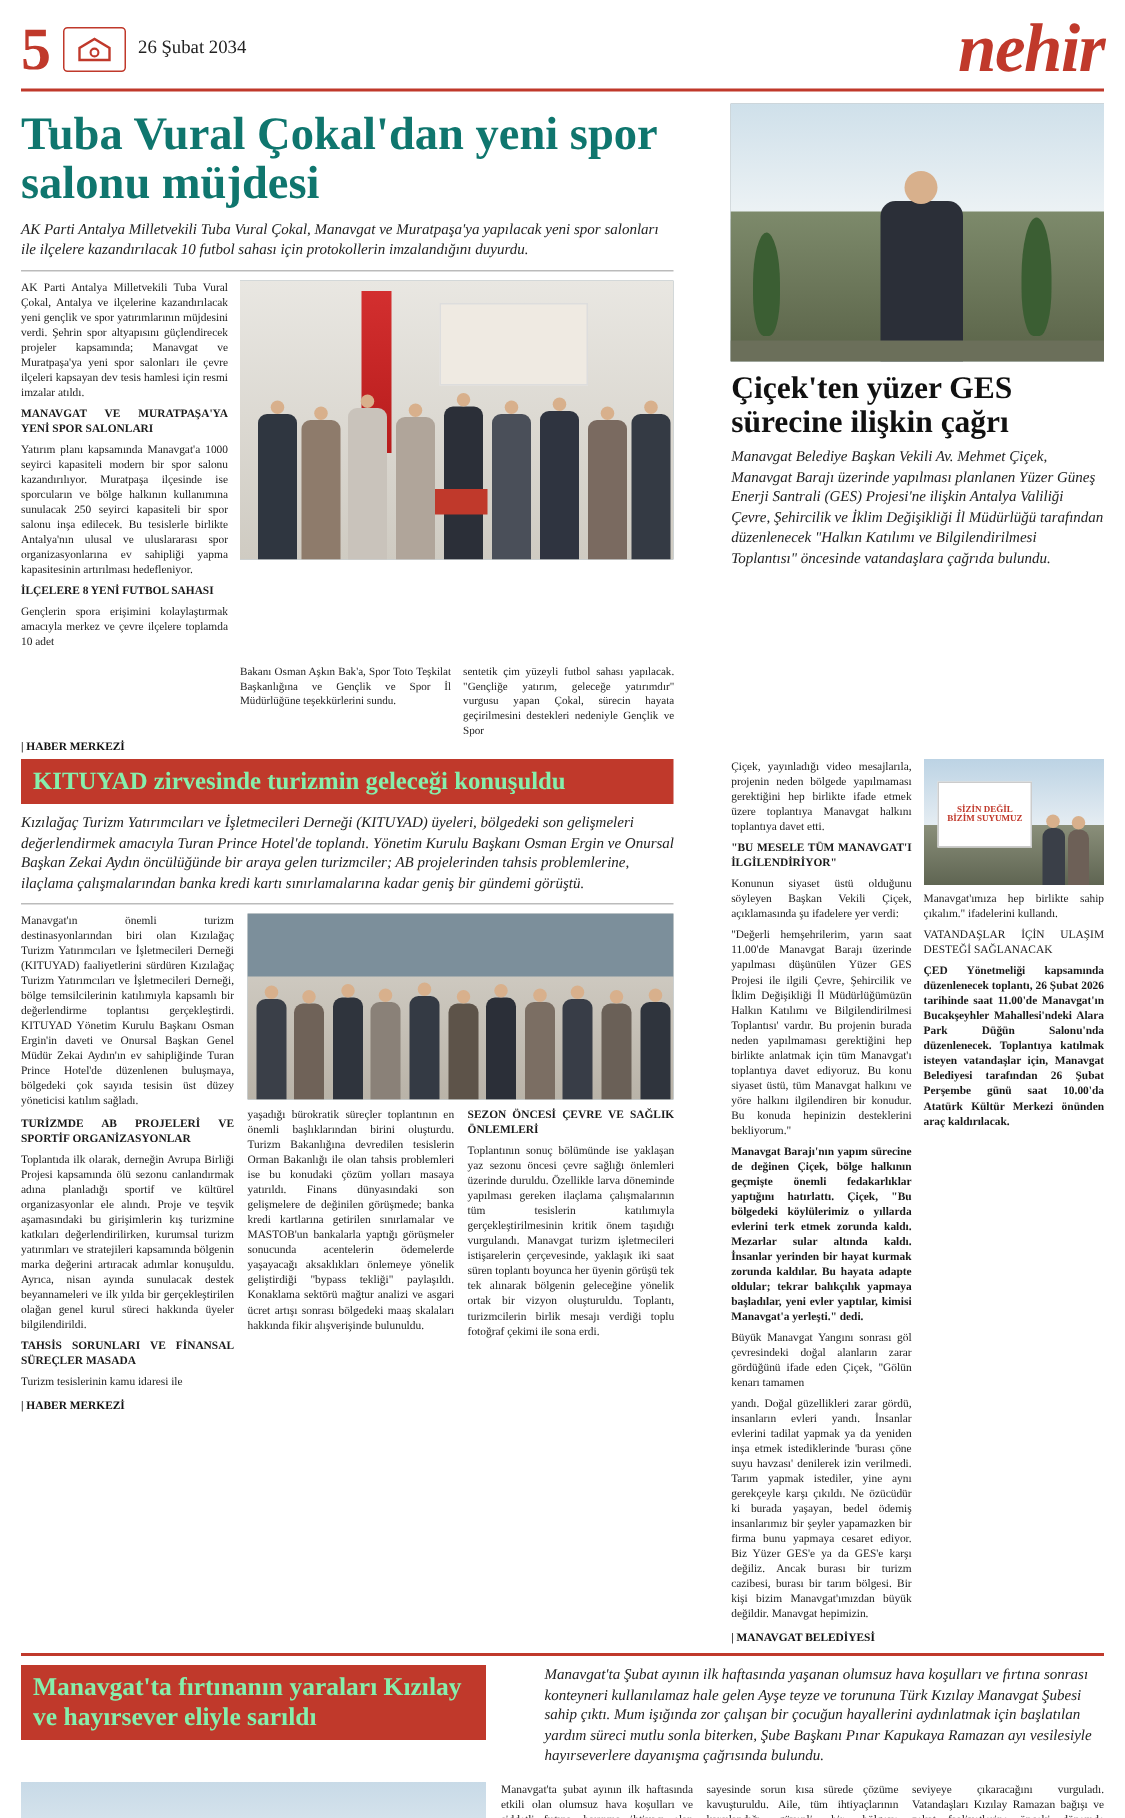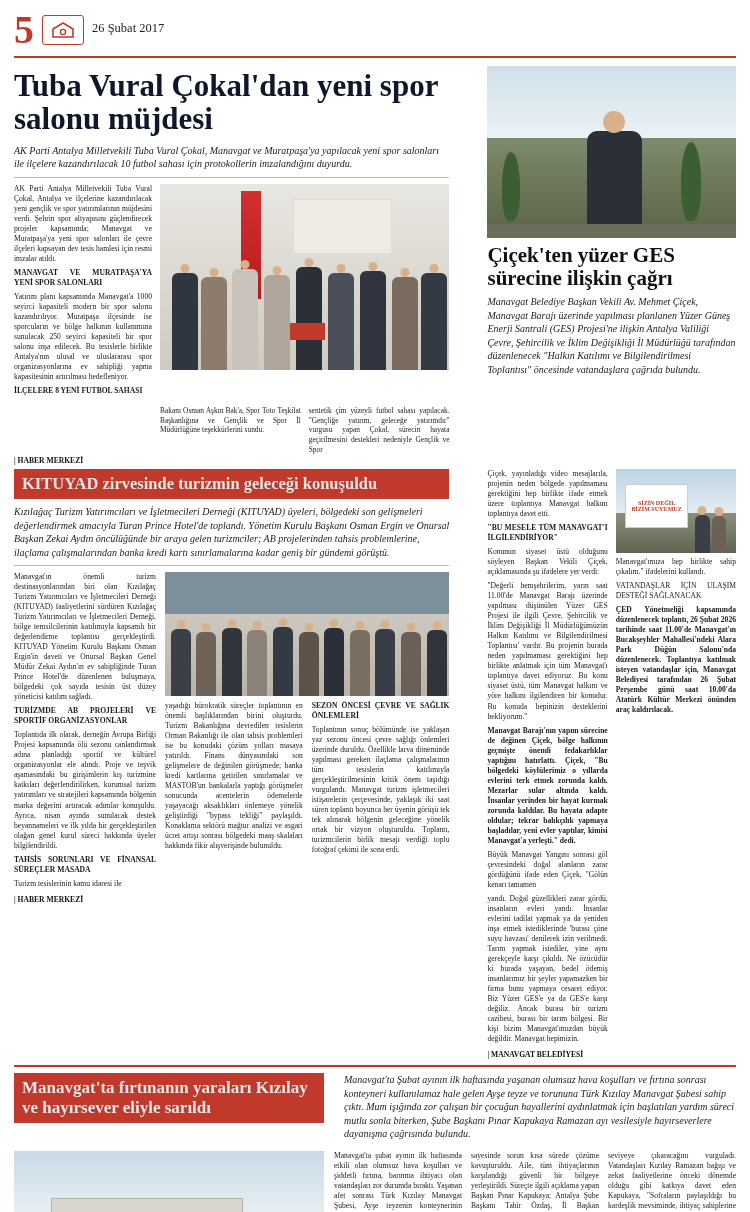--- a/index.html
+++ b/index.html
@@ -25,39 +25,39 @@
   .rule-red { height:2px; background:#c0392b; margin-top:2px; }
 
   
   .cols { display:flex; gap:10px; margin-top:8px; }
   .col-left { width:452px; }
   .col-right { width:258px;margin-left:28px; }
 
   h1.headline {
     font-family:"Liberation Serif", serif;
     font-weight:bold; font-size:31px; line-height:1.06;
-    margin:4px 0 8px 0; color:#0f172a;
+    margin:4px 0 8px 0; color:#0f766e;
   }
   .standfirst { font-size:10px; font-style:italic; line-height:1.35; color:#222; border-bottom:1px solid #bbb; padding-bottom:6px; margin-bottom:6px;}
   .thickline { height:2px; background:#c0392b; margin:6px 0; }
 
   .body-cols { column-gap:10px; font-size:7.6px; line-height:1.32; text-align:justify; color:#1a1a1a; }
   .body-cols p { margin:0 0 4px 0; }
   .bold-lead { font-weight:bold; }
 
   .photo { background:#9aa7ae; position:relative; overflow:hidden; border:0; }
   .caption { font-size:7.4px; line-height:1.3; text-align:justify; color:#222; }
   .credit { font-size:7.6px; font-weight:bold; text-align:left; color:#111; }
 
   h2.sub-headline {
     font-family:"Liberation Serif", serif; font-weight:bold;
     font-size:21px; line-height:1.08; margin:6px 0 6px 0;
   }
   h2.white-on-red {
-    background:#c0392b; color:#e5e5e5; font-size:16.5px; padding:5px 8px; margin:0 0 6px 0;
+    background:#c0392b; color:#86efac; font-size:16.5px; padding:5px 8px; margin:0 0 6px 0;
     font-weight:bold;
   }
 
   
   .sky { position:absolute; left:0; right:0; top:0; height:45%; background:linear-gradient(#cfe0ea,#eef3f5); }
   .ground { position:absolute; left:0; right:0; bottom:0; height:58%; background:linear-gradient(#6f7f62,#4f5c46); }
   .wall { position:absolute; left:0; right:0; top:0; bottom:0; background:linear-gradient(#e9e7e2,#cfcbc2); }
   .person { position:absolute; bottom:0; width:9%; background:#2f3640; border-radius:6px 6px 0 0; }
   .person.lite { background:#6b4f4a; }
   .person .head { position:absolute; top:-9px; left:50%; transform:translateX(-50%); width:9px; height:9px; border-radius:50%; background:#d8b08c; }
@@ -72,38 +72,40 @@
 
   <div class="masthead">
     <div class="mast-left">
       <div class="page-num">5</div>
       <div class="logo-box">
         <svg width="26" height="18" viewBox="0 0 26 18">
             <path d="M3 16 V8 L13 2 L23 8 V16 Z" fill="none" stroke="#c0392b" stroke-width="1.6"></path>
             <circle cx="13" cy="11" r="2.6" fill="none" stroke="#c0392b" stroke-width="1.4"></circle>
           </svg>
       </div>
-      <div class="mast-date">26 Şubat 2017</div>
-    </div>
+      <div class="mast-date">26 Şubat 2034</div>
+    </div>
+    <div class="nehir">nehir</div>
   </div>
   <div class="rule-red"></div>
 
   <div class="cols">
 
     <div class="col-left">
       <h1 class="headline">Tuba Vural Çokal'dan yeni spor salonu müjdesi</h1>
       <div class="standfirst">AK Parti Antalya Milletvekili Tuba Vural Çokal, Manavgat ve Muratpaşa'ya yapılacak yeni spor salonları ile ilçelere kazandırılacak 10 futbol sahası için protokollerin imzalandığını duyurdu.</div>
 
       <div style="display:flex; gap:8px;">
         <div style="width:138px;">
           <div class="body-cols" style="column-count:1;">
             <p>AK Parti Antalya Milletvekili Tuba Vural Çokal, Antalya ve ilçelerine kazandırılacak yeni gençlik ve spor yatırımlarının müjdesini verdi. Şehrin spor altyapısını güçlendirecek projeler kapsamında; Manavgat ve Muratpaşa'ya yeni spor salonları ile çevre ilçeleri kapsayan dev tesis hamlesi için resmi imzalar atıldı.</p>
             <p class="bold-lead">MANAVGAT VE MURATPAŞA'YA YENİ SPOR SALONLARI</p>
             <p>Yatırım planı kapsamında Manavgat'a 1000 seyirci kapasiteli modern bir spor salonu kazandırılıyor. Muratpaşa ilçesinde ise sporcuların ve bölge halkının kullanımına sunulacak 250 seyirci kapasiteli bir spor salonu inşa edilecek. Bu tesislerle birlikte Antalya'nın ulusal ve uluslararası spor organizasyonlarına ev sahipliği yapma kapasitesinin artırılması hedefleniyor.</p>
             <p class="bold-lead">İLÇELERE 8 YENİ FUTBOL SAHASI</p>
+            <p>Gençlerin spora erişimini kolaylaştırmak amacıyla merkez ve çevre ilçelere toplamda 10 adet</p>
           </div>
         </div>
         <div style="flex:1;">
           <div class="photo" style="height:186px;">
             <div class="wall"></div>
             <div class="flag" style="left:28%; top:4%; height:58%; width:7%;"></div>
             <div style="position:absolute; left:46%; top:8%; width:34%; height:30%; background:#efeae2; border:1px solid #ddd;"></div>
             <div class="person" style="left:4%; height:52%;">
                 <span class="head"></span>
               </div>
@@ -263,25 +265,25 @@
           </div>
         </div>
       </div>
       <div class="credit" style="margin-top:2px;">| MANAVGAT BELEDİYESİ</div>
     </div>
   </div>
 
   <div class="thickline"></div>
 
   <div>
-    <div style="display:flex; gap:20px;">
+    <div style="display:flex; gap:4px;">
       <div style="width:310px;">
         <h2 class="white-on-red" style="font-size:17px;">Manavgat'ta fırtınanın yaraları Kızılay ve hayırsever eliyle sarıldı</h2>
       </div>
-      <div style="flex:1;">
+      <div style="flex:1;margin-left:35px;">
         <div class="standfirst" style="border-bottom:none; margin-bottom:2px;">Manavgat'ta Şubat ayının ilk haftasında yaşanan olumsuz hava koşulları ve fırtına sonrası konteyneri kullanılamaz hale gelen Ayşe teyze ve torununa Türk Kızılay Manavgat Şubesi sahip çıktı. Mum işığında zor çalışan bir çocuğun hayallerini aydınlatmak için başlatılan yardım süreci mutlu sonla biterken, Şube Başkanı Pınar Kapukaya Ramazan ayı vesilesiyle hayırseverlere dayanışma çağrısında bulundu.</div>
       </div>
     </div>
 
     <div style="display:flex; gap:10px; margin-top:2px;">
       <div style="width:310px;">
         <div class="photo" style="height:168px;">
           <div class="sky" style="height:40%; background:linear-gradient(#c8dae7,#e9f0f4);"></div>
 
           <div style="position:absolute; left:12%; top:28%; width:62%; height:50%; background:#d9d6cf; border:1px solid #b5b2aa;"></div>

